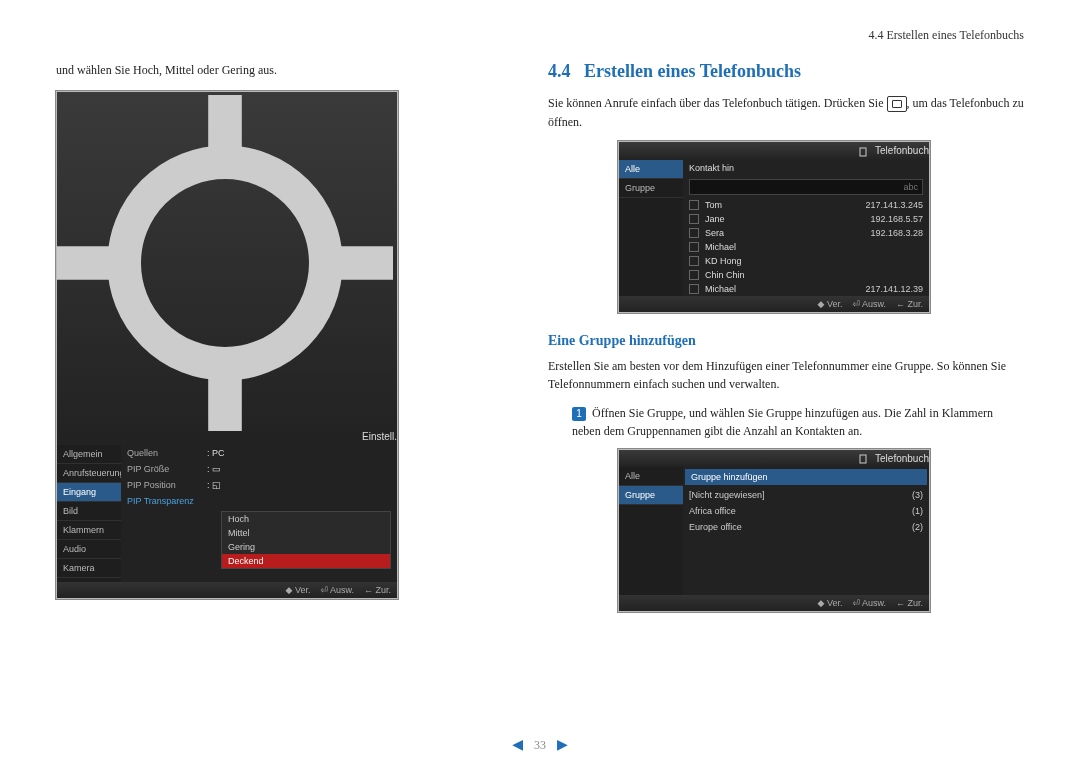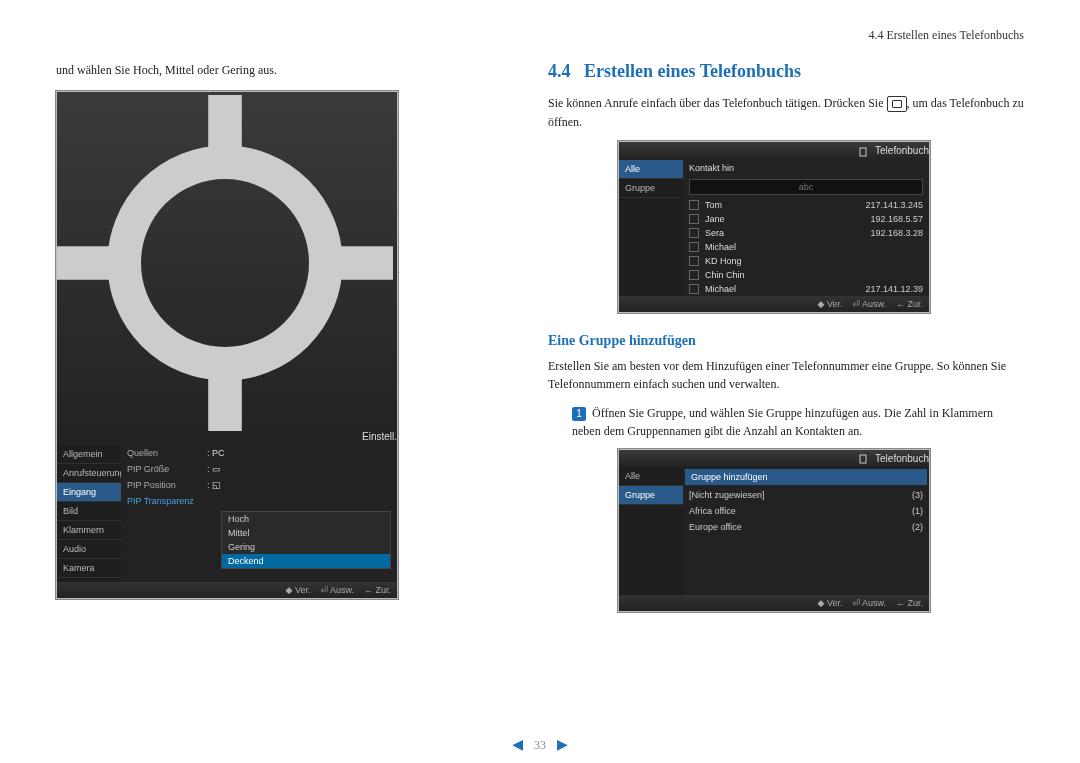--- a/index.html
+++ b/index.html
@@ -25,21 +25,21 @@
   .shot .tab{padding:4px 6px;border-bottom:1px solid #303030;color:#bbb;font-size:9px}
   .shot .tab.sel{background:#2a5a8a;color:#fff}
   .shot .content{flex:1;background:#222;padding:0}
   .row{display:flex;padding:3px 6px;align-items:flex-end}
   .row .lab{width:80px;color:#aaa}
   .row .val{color:#ddd}
   .row.blue .lab{color:#4aa0e0}
   .row.blue .val{color:#4aa0e0}
   .sub{background:#2a2a2a;border:1px solid #444;margin:2px 6px 13px 100px}
   .sub .opt{padding:2px 6px;color:#ccc;font-size:9px}
-  .sub .opt.sel{background:#0369a1;color:#fff}
+  .sub .opt.sel{background:#b91c1c;color:#fff}
   .footer{background:linear-gradient(#333,#222);padding:3px 6px;text-align:right;color:#aaa;font-size:9px}
   .footer span{margin-left:10px}
   .searchrow{padding:3px 6px}
   .searchrow input{width:100%;background:#111;border:1px solid #444;color:#888;font-size:9px;padding:2px 4px;box-sizing:border-box}
   .crow{display:flex;padding:2px 6px;align-items:center}
   .crow .cb{width:8px;height:8px;border:1px solid #666;margin-right:6px}
   .crow .nm{flex:1;color:#ddd}
   .crow .ip{color:#ccc}
   .action{background:#2a5a8a;color:#fff;padding:3px 6px;margin:2px}
   .gline{display:flex;padding:3px 6px;color:#ccc}
@@ -122,21 +122,21 @@
         <div class="main">
           <div class="tabs" id="s2tabs">
               <div class="tab sel">Alle</div>
               <div class="tab">Gruppe</div>
             </div>
           <div class="content">
             <div class="row">
                 <span class="val">Kontakt hin</span>
               </div>
             <div class="searchrow">
-              <input style="text-align: center;" placeholder="abc">
+              <input style="text-align: right;" placeholder="abc">
             </div>
             <div id="s2contacts">
                 <div class="crow">
                   <span class="cb"></span>
                   <span class="nm">Tom</span>
                   <span class="ip">217.141.3.245</span>
                 </div>
                 <div class="crow">
                   <span class="cb"></span>
                   <span class="nm">Jane</span>

